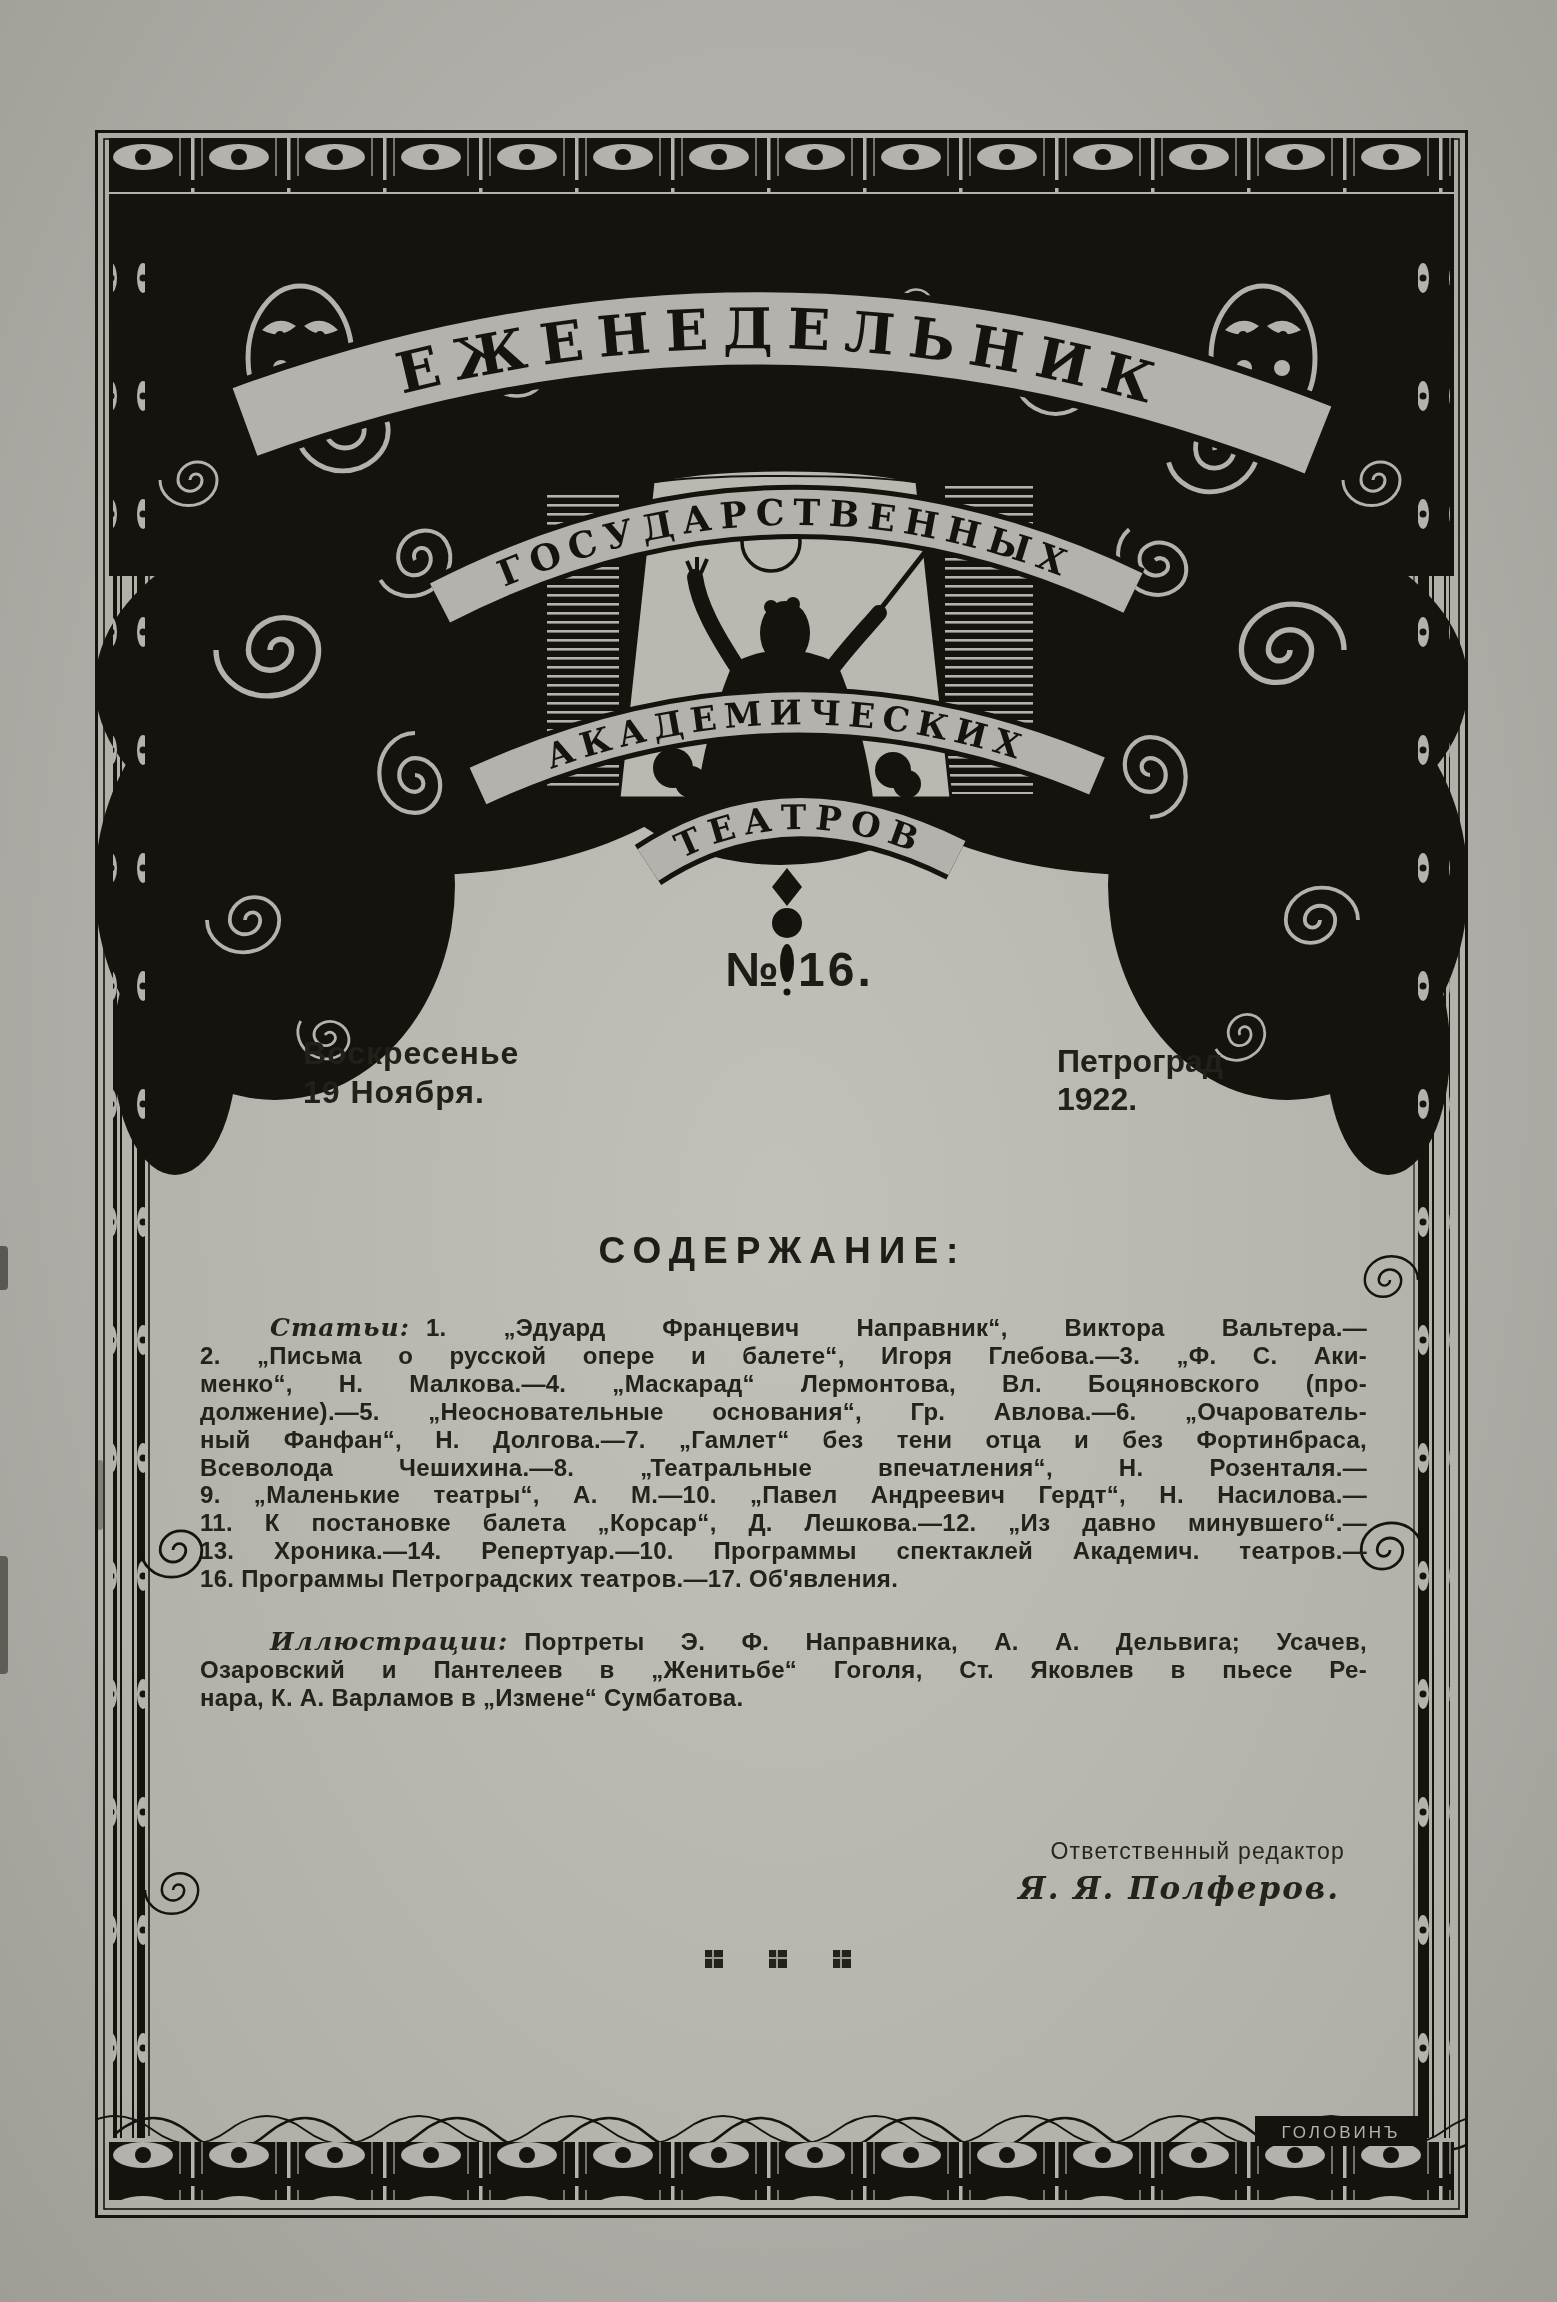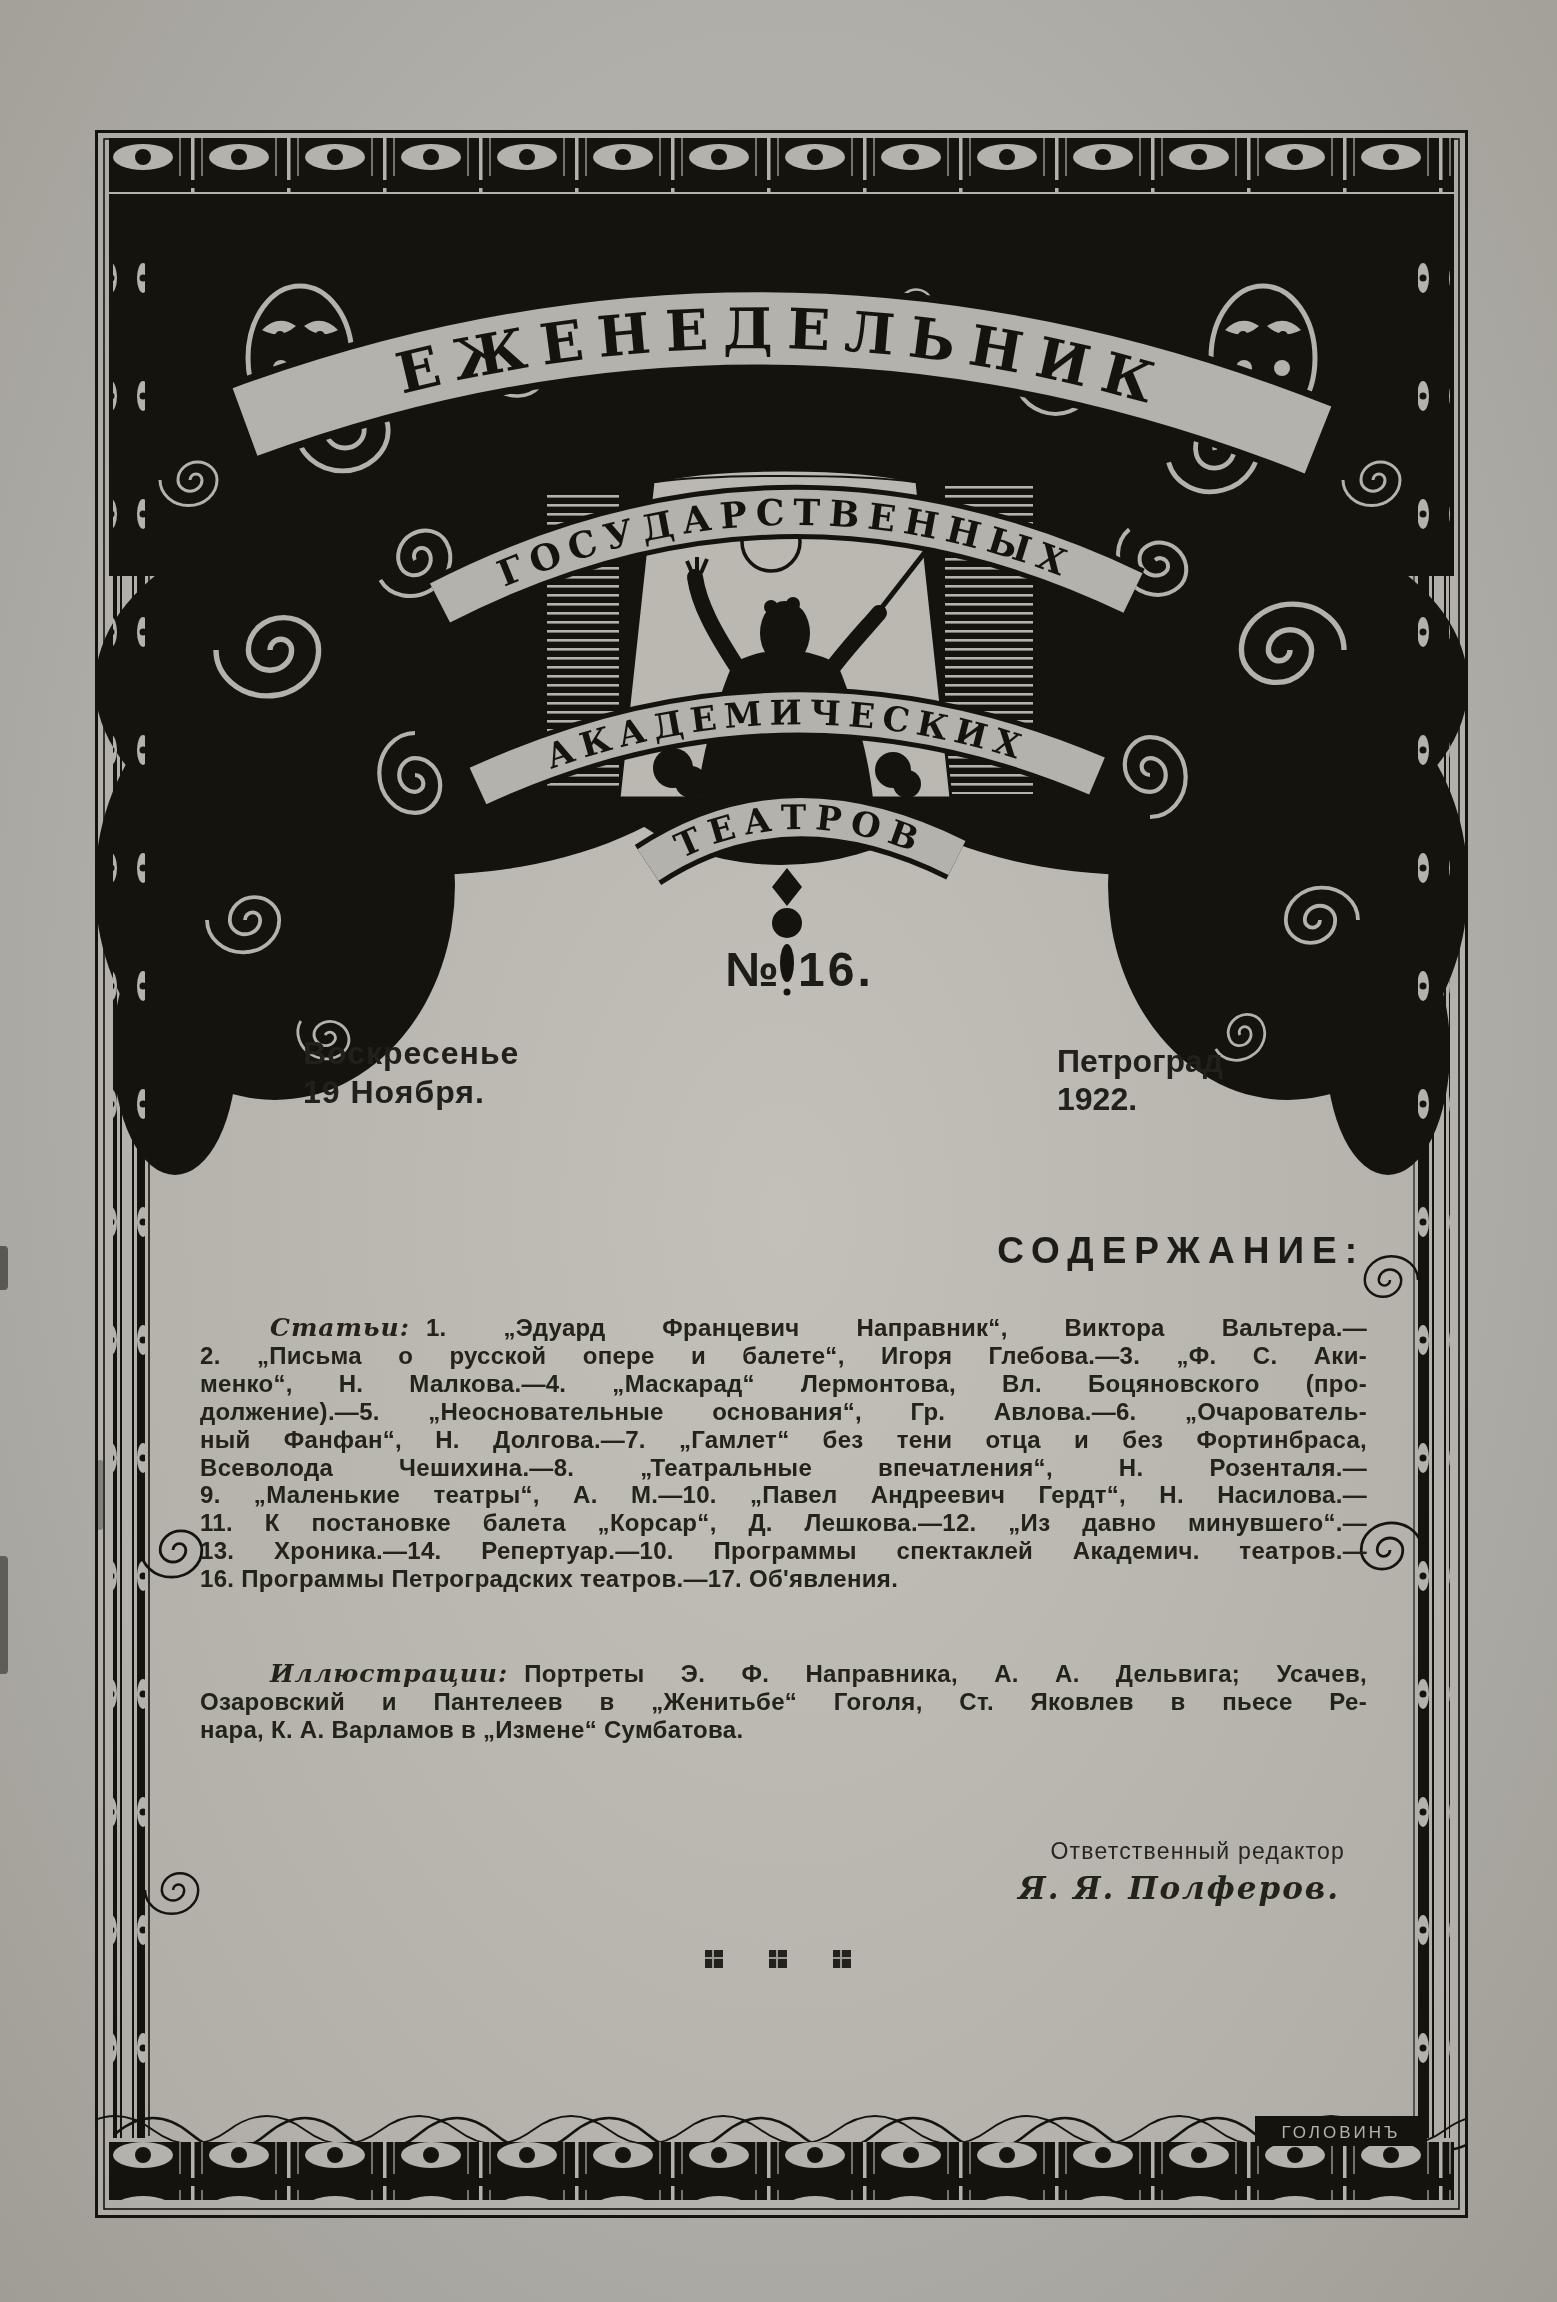--- a/index.html
+++ b/index.html
@@ -7,21 +7,21 @@
     background:radial-gradient(ellipse at 50% 45%, #b5b3ad 0%, #b0afa9 55%, #a09d96 100%);
     font-family:"Liberation Sans",sans-serif;}
   .frame{position:absolute;left:95px;top:130px;width:1373px;height:2088px;
     background:radial-gradient(ellipse at 50% 52%, #c2c0b8 0%, #b9b7b0 45%, #adaba4 100%);}
   svg.art{position:absolute;left:0;top:0;display:block;}
   .txt{position:absolute;color:#21201a;}
   .issue-number{left:105px;width:1165px;top:812px;text-align:center;font-size:48px;font-weight:700;
     letter-spacing:3px;padding-left:34px;box-sizing:border-box;color:#1d1c16;}
   .dateblk{left:208px;top:904px;font-size:32px;font-weight:700;line-height:39px;letter-spacing:1px;}
   .cityblk{left:962px;top:912px;width:308px;font-size:32px;font-weight:700;line-height:38px;}
-  .contents-heading{left:105px;width:1165px;top:1100px;text-align:right;font-size:37px;font-weight:700;
+  .contents-heading{left:105px;width:1165px;top:1100px;text-align:center;font-size:37px;font-weight:700;
     letter-spacing:8px;color:#1d1c16;}
   .para{position:absolute;left:105px;width:1167px;}
   .jline{text-align:justify;text-align-last:justify;font-size:24px;font-weight:700;line-height:27.9px;
     letter-spacing:.3px;color:#23221b;}
   .jline.last{text-align-last:left;}
   .jline.first{padding-left:70px;}
   .lead{font-family:"DejaVu Serif",serif;font-style:italic;font-size:25px;letter-spacing:1px;padding-right:16px;}
   .cover-note{left:208px;top:1645px;font-size:23px;font-weight:400;letter-spacing:.4px;color:#26251f;}
   .ed-title{right:123px;top:1708px;font-size:23px;font-weight:400;letter-spacing:1.2px;color:#26251f;}
   .ed-name{right:128px;top:1740px;font-family:"DejaVu Serif",serif;font-style:italic;font-weight:700;
@@ -235,21 +235,21 @@
       <div class="jline">менко“, Н. Малкова.—4. „Маскарад“ Лермонтова, Вл. Боцяновского (про-</div>
       <div class="jline">должение).—5. „Неосновательные основания“, Гр. Авлова.—6. „Очарователь-</div>
       <div class="jline">ный Фанфан“, Н. Долгова.—7. „Гамлет“ без тени отца и без Фортинбраса,</div>
       <div class="jline">Всеволода Чешихина.—8. „Театральные впечатления“, Н. Розенталя.—</div>
       <div class="jline">9. „Маленькие театры“, А. М.—10. „Павел Андреевич Гердт“, Н. Насилова.—</div>
       <div class="jline">11. К постановке балета „Корсар“, Д. Лешкова.—12. „Из давно минувшего“.—</div>
       <div class="jline">13. Хроника.—14. Репертуар.—10. Программы спектаклей Академич. театров.—</div>
       <div class="jline last">16. Программы Петроградских театров.—17. Об'явления.</div>
     </div>
 
-    <div class="para" style="top:1530px;">
+    <div class="para" style="top:1498px;">
       <div class="jline first"><span class="lead">Иллюстрации:</span><span>Портреты Э. Ф. Направника, А. А. Дельвига; Усачев,</span></div>
       <div class="jline">Озаровский и Пантелеев в „Женитьбе“ Гоголя, Ст. Яковлев в пьесе Ре-</div>
       <div class="jline last">нара, К. А. Варламов в „Измене“ Сумбатова.</div>
     </div>
 
 
     <div class="txt ed-title">Ответственный редактор</div>
     <div class="txt ed-name">Я. Я. Полферов.</div>
 
     <div class="squares">

